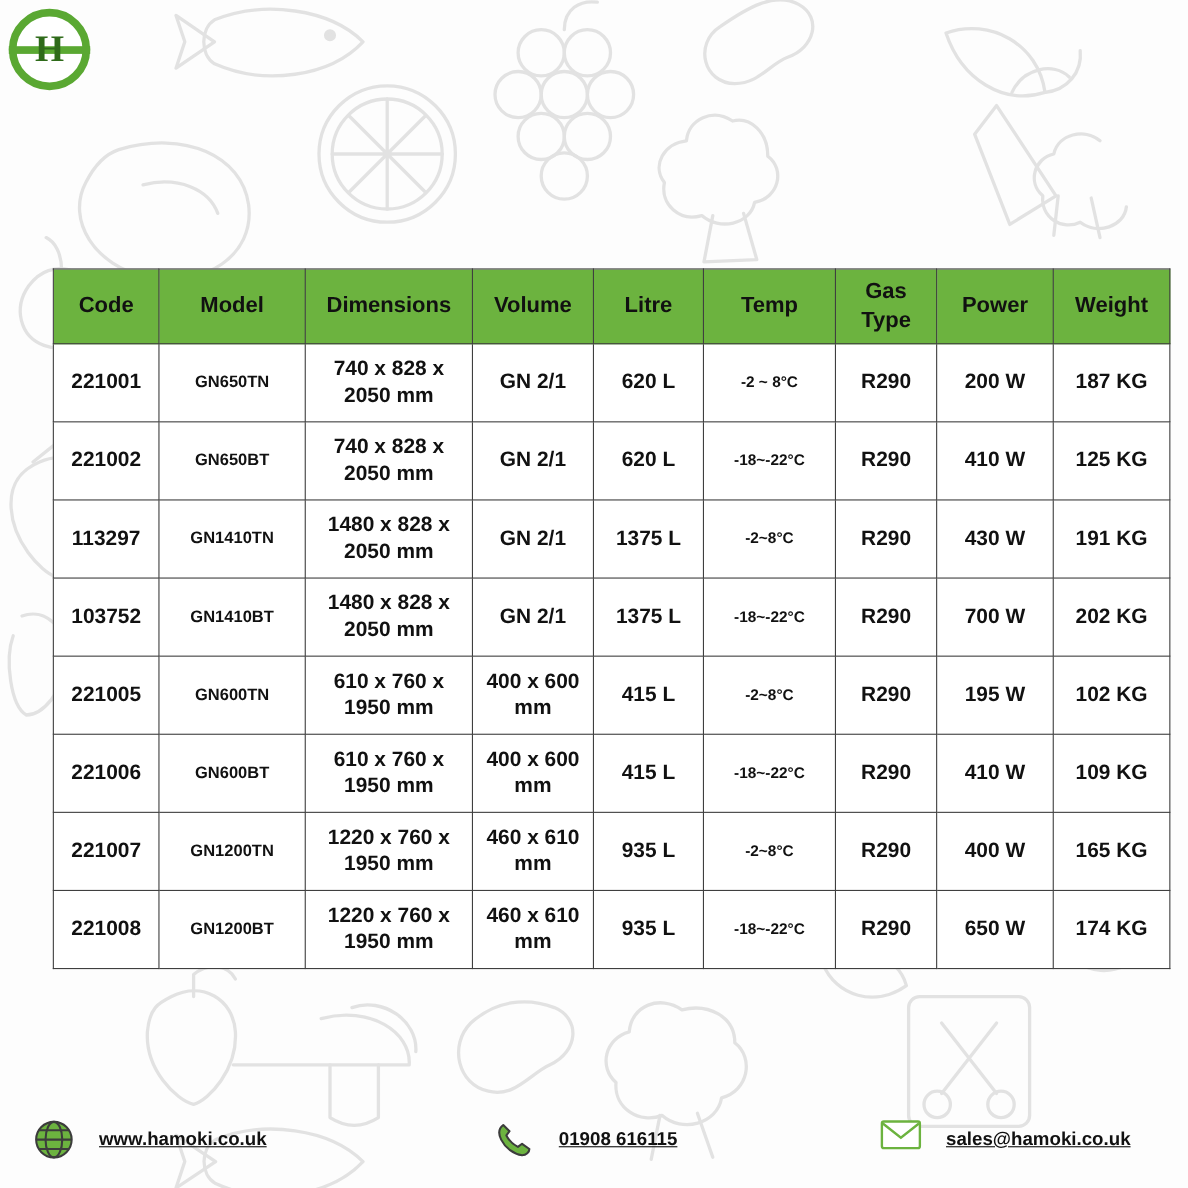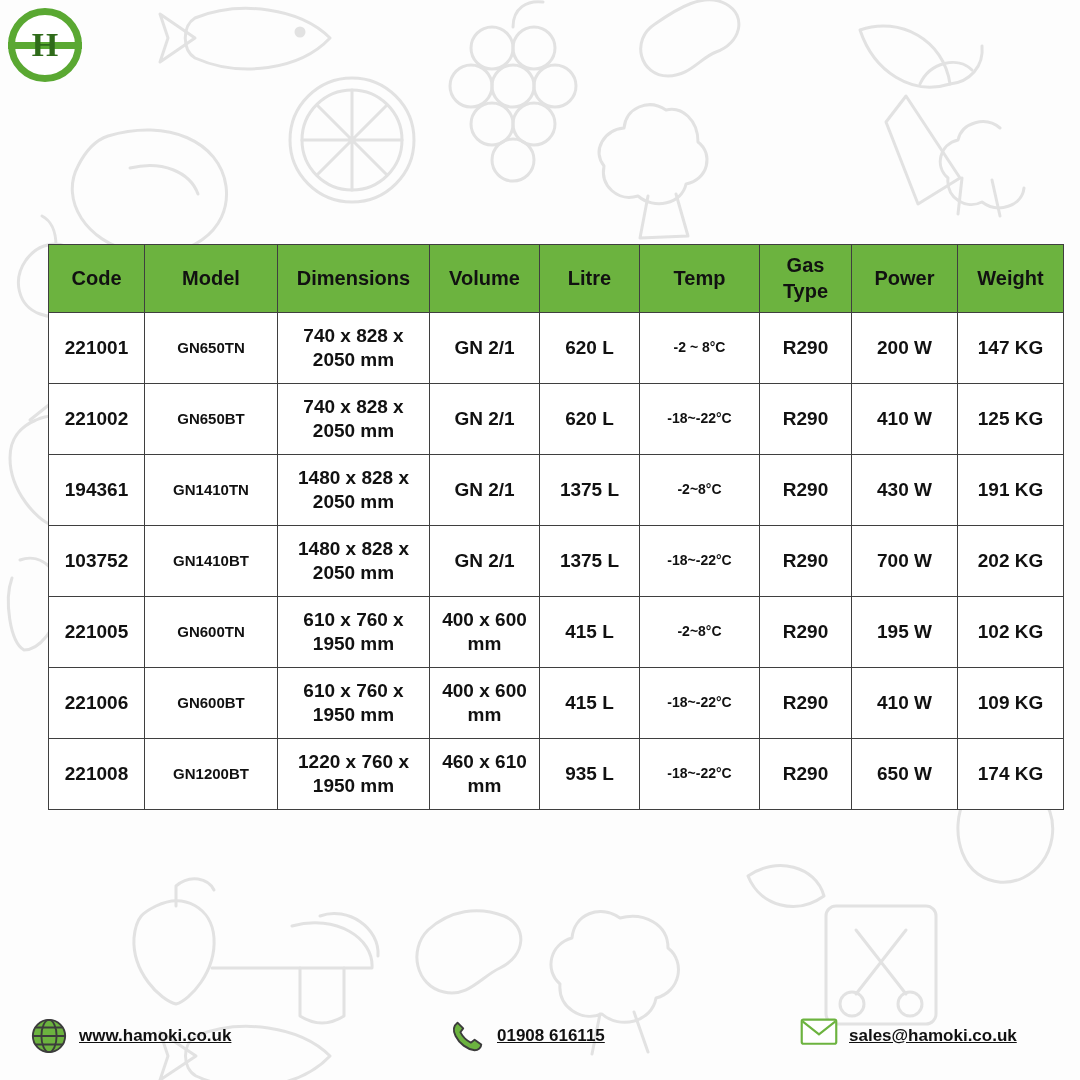--- a/index.html
+++ b/index.html
@@ -107,21 +107,21 @@
     position: absolute;
     left: 0; right: 0; bottom: 0;
     height: 88px;
     z-index: 3;
     display: flex;
     align-items: center;
   }
   .foot-item {
     display: flex;
     align-items: center;
-    gap: 11px;
+    gap: 22px;
   }
   #foot-web   { position: absolute; left: 30px; }
   #foot-phone { position: absolute; left: 448px; }
   #foot-mail  { position: absolute; left: 800px; }
   .foot-text {
     font-size: 17px;
     font-weight: bold;
     color: #111111;
     text-decoration: underline;
     white-space: nowrap;
@@ -251,35 +251,35 @@
       <tbody>
         <tr>
           <td>221001</td>
           <td class="model">GN650TN</td>
           <td class="dims">740 x 828 x 2050 mm</td>
           <td class="vol">GN 2/1</td>
           <td>620 L</td>
           <td class="temp">-2 ~ 8°C</td>
           <td>R290</td>
           <td>200 W</td>
-          <td>147 KG</td>
+          <td>187 KG</td>
         </tr>
         <tr>
           <td>221002</td>
           <td class="model">GN650BT</td>
           <td class="dims">740 x 828 x 2050 mm</td>
           <td class="vol">GN 2/1</td>
           <td>620 L</td>
           <td class="temp">-18~-22°C</td>
           <td>R290</td>
           <td>410 W</td>
           <td>125 KG</td>
         </tr>
         <tr>
-          <td>194361</td>
+          <td>113297</td>
           <td class="model">GN1410TN</td>
           <td class="dims">1480 x 828 x 2050 mm</td>
           <td class="vol">GN 2/1</td>
           <td>1375 L</td>
           <td class="temp">-2~8°C</td>
           <td>R290</td>
           <td>430 W</td>
           <td>191 KG</td>
         </tr>
         <tr>
@@ -307,20 +307,31 @@
         <tr>
           <td>221006</td>
           <td class="model">GN600BT</td>
           <td class="dims">610 x 760 x 1950 mm</td>
           <td class="vol">400 x 600 mm</td>
           <td>415 L</td>
           <td class="temp">-18~-22°C</td>
           <td>R290</td>
           <td>410 W</td>
           <td>109 KG</td>
+        </tr>
+        <tr>
+          <td>221007</td>
+          <td class="model">GN1200TN</td>
+          <td class="dims">1220 x 760 x 1950 mm</td>
+          <td class="vol">460 x 610 mm</td>
+          <td>935 L</td>
+          <td class="temp">-2~8°C</td>
+          <td>R290</td>
+          <td>400 W</td>
+          <td>165 KG</td>
         </tr>
         <tr>
           <td>221008</td>
           <td class="model">GN1200BT</td>
           <td class="dims">1220 x 760 x 1950 mm</td>
           <td class="vol">460 x 610 mm</td>
           <td>935 L</td>
           <td class="temp">-18~-22°C</td>
           <td>R290</td>
           <td>650 W</td>

